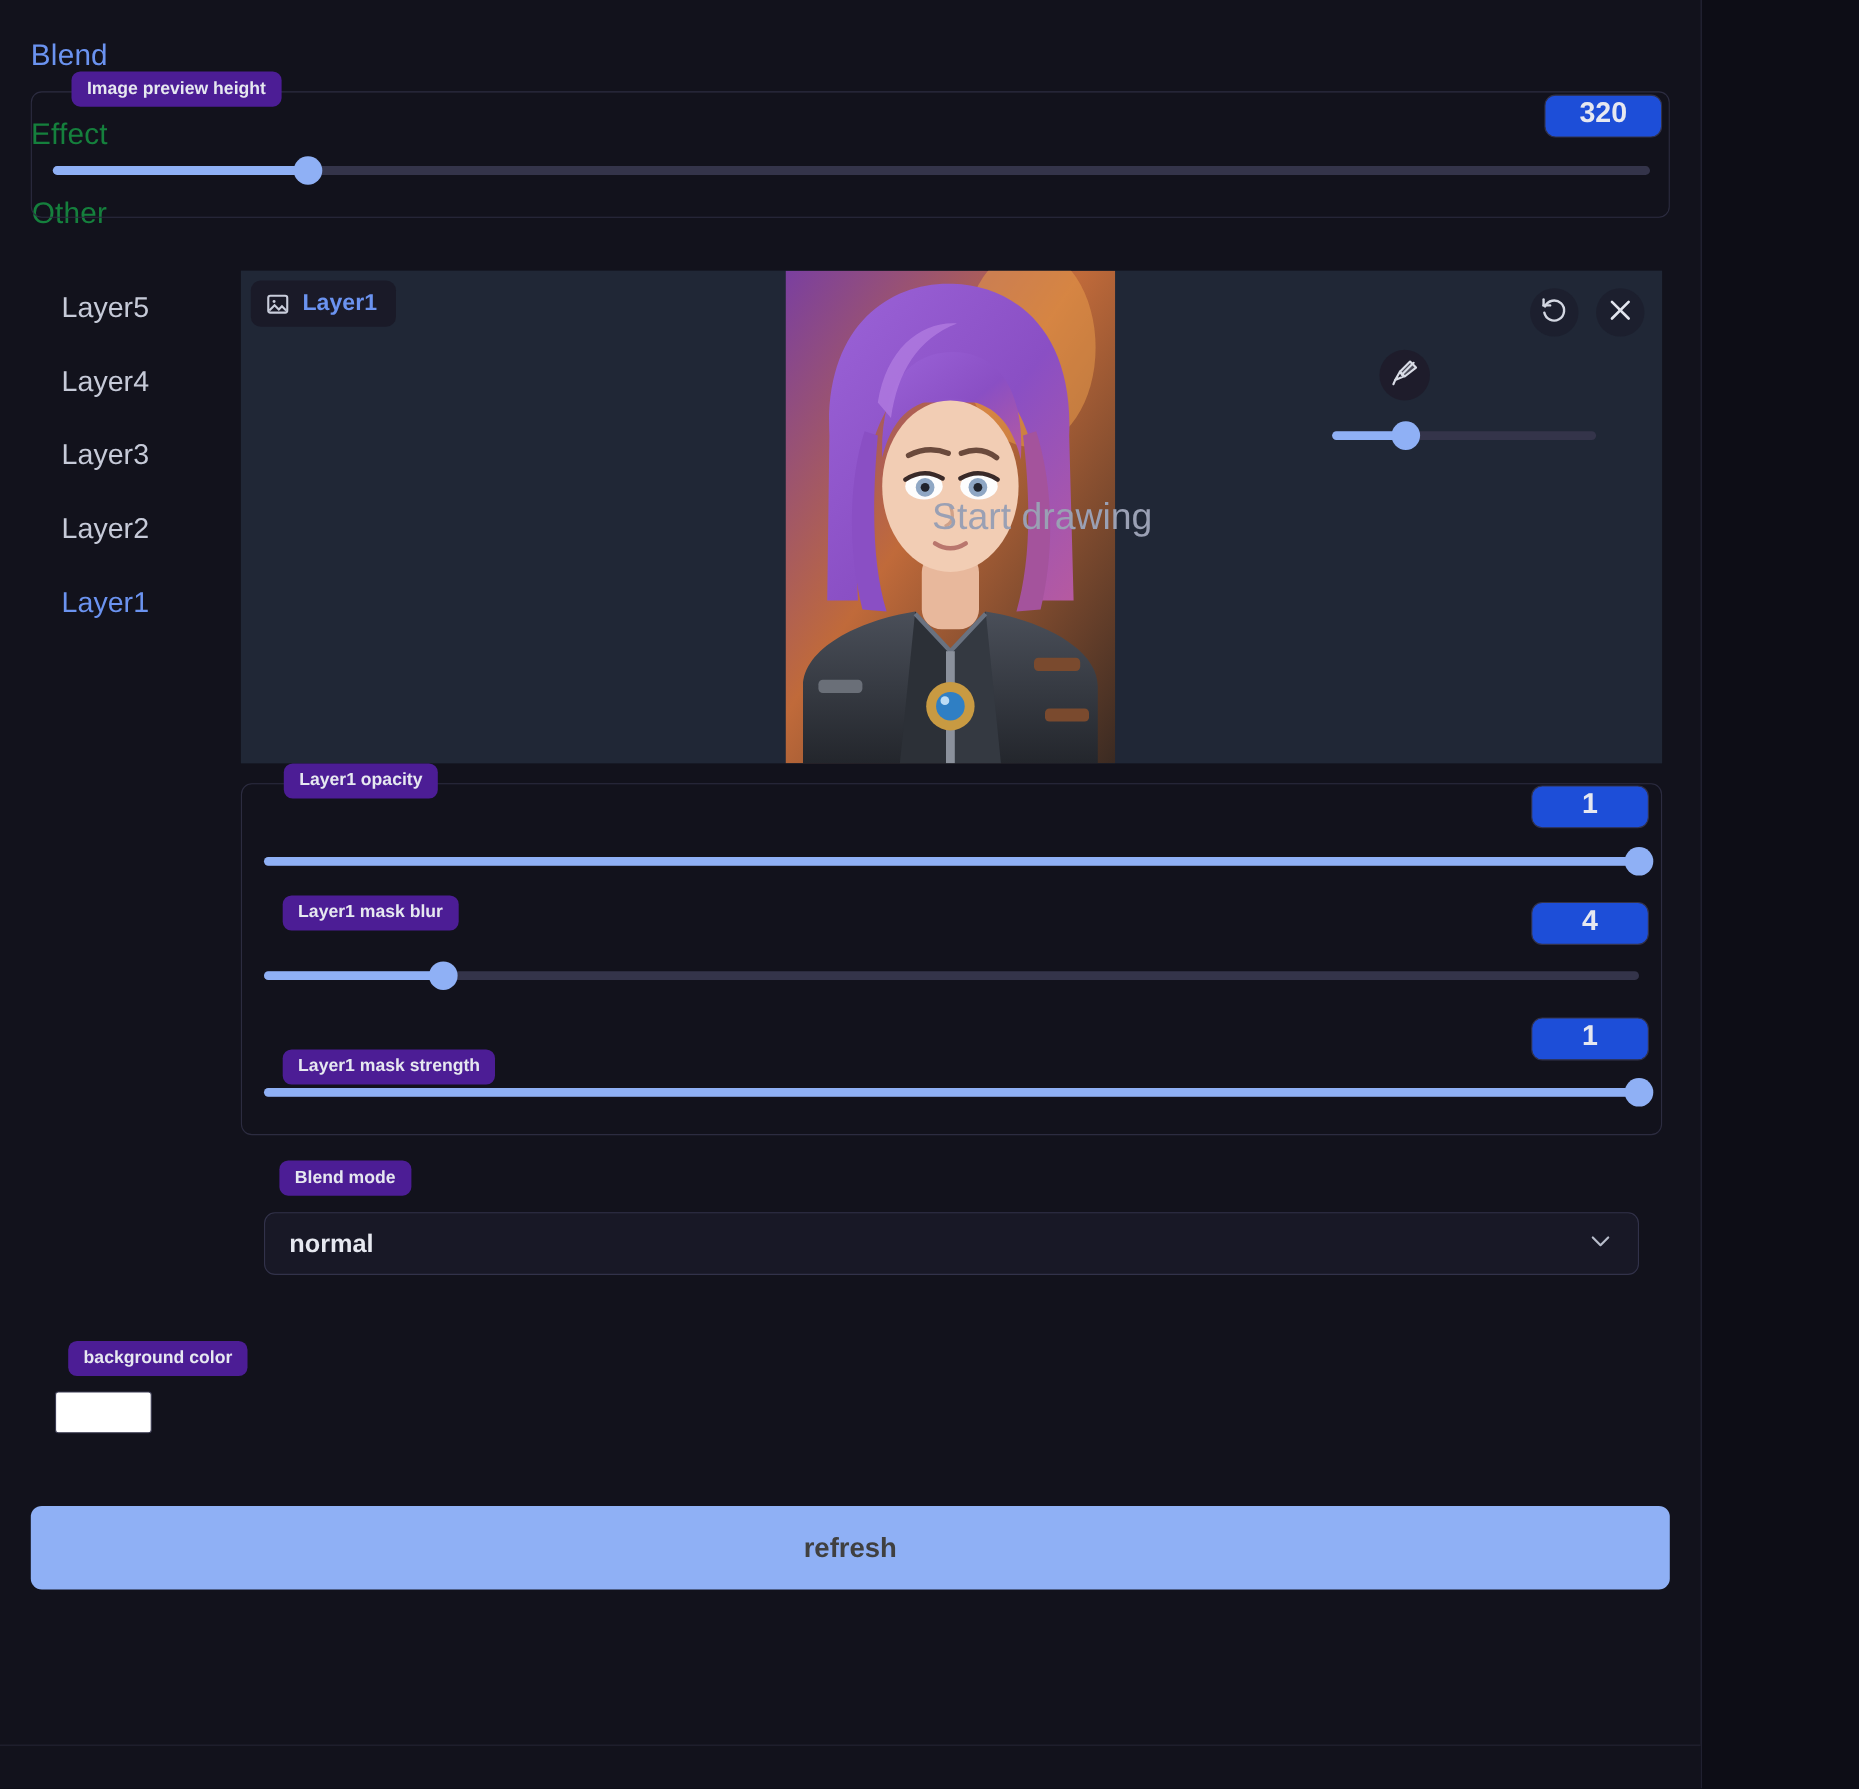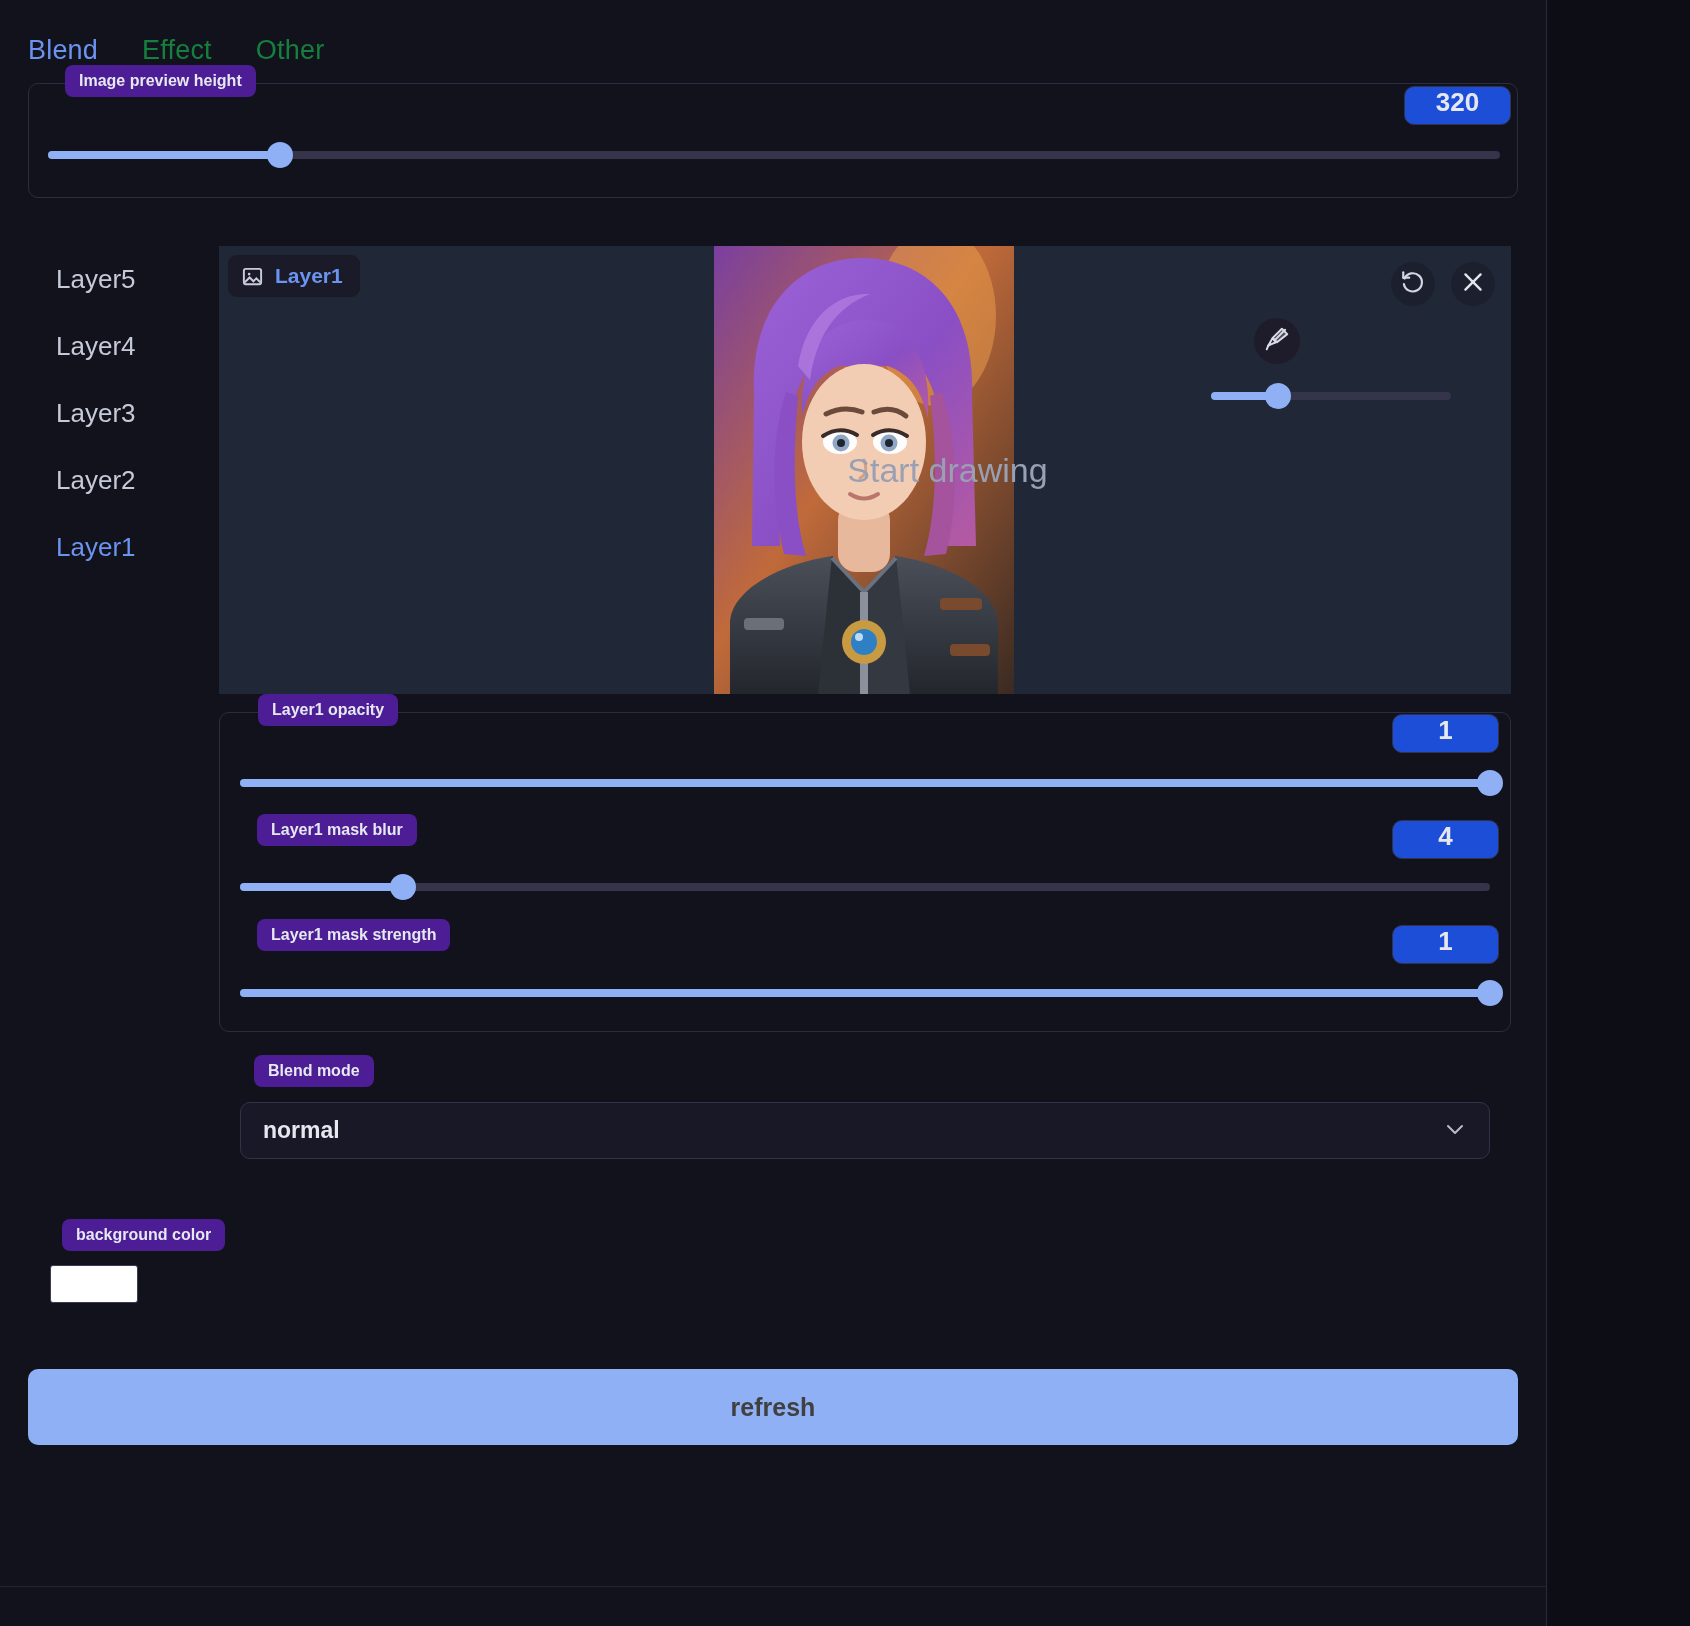--- a/index.html
+++ b/index.html
@@ -24,21 +24,21 @@
   .bottom-rail {
     position: absolute; left: 0; bottom: 0;
     width: 1546px; height: 40px;
     background: #12121c;
     border-top: 1px solid #242434;
   }
 
   
   .tabs {
     position: absolute; left: 28px; top: 28px;
-    display: flex; align-items: center; gap: 44px;
+    display: flex; align-items: center; gap: 28px; flex-direction: column;
   }
   .tab {
     font-size: 27px; letter-spacing: .2px;
     color: #15803d; cursor: pointer; line-height: 44px;
   }
   .tab.active { color: #6b93f0; }
 
   
   .group {
     position: absolute;
@@ -360,21 +360,21 @@
   <div class="group-legend" style="position:absolute; left:257px; top:814px;">Layer1 mask blur</div>
   <div class="numbox" style="left:1392px; top:820px; width:107px; height:39px;">
     <span>4</span>
   </div>
   <div class="slider" style="left:240px; top:883px; width:1250px;">
     <div class="track"></div>
     <div class="fill" style="width:13%;"></div>
     <div class="thumb" style="left:13%;"></div>
   </div>
 
-  <div class="group-legend" style="position:absolute; left:257px; top:919px;">Layer1 mask strength</div>
+  <div class="group-legend" style="position:absolute; left:257px; top:954px;">Layer1 mask strength</div>
   <div class="numbox" style="left:1392px; top:925px; width:107px; height:39px;">
     <span>1</span>
   </div>
   <div class="slider" style="left:240px; top:989px; width:1250px;">
     <div class="track"></div>
     <div class="fill" style="width:100%;"></div>
     <div class="thumb" style="left:100%;"></div>
   </div>
 
   <div class="group-legend" style="position:absolute; left:254px; top:1055px;">Blend mode</div>

